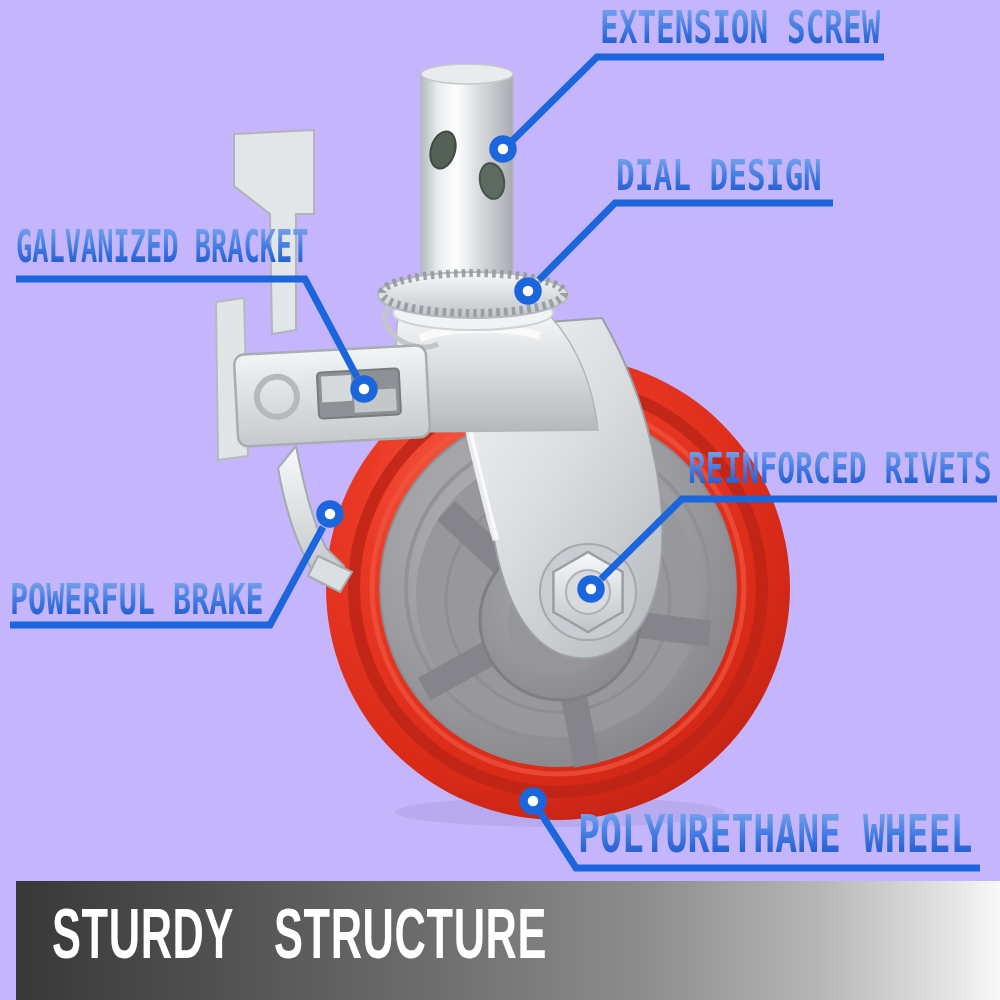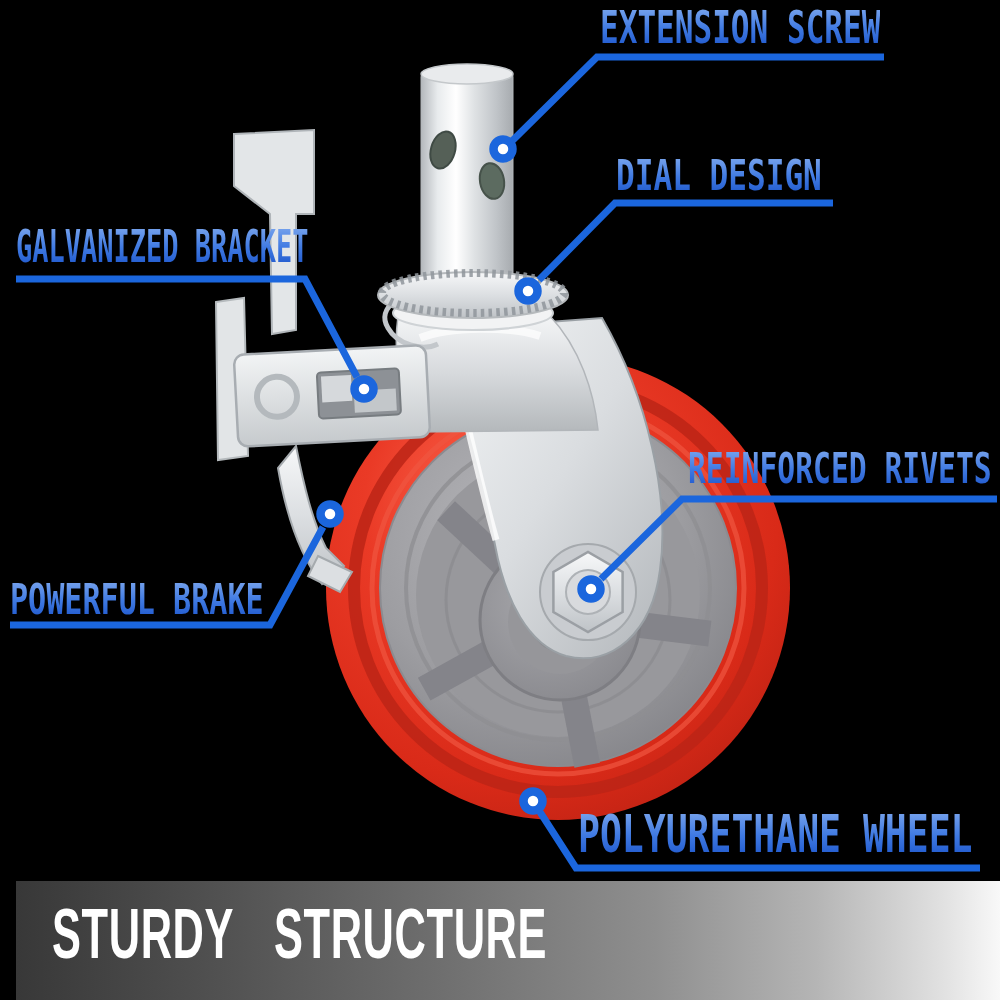--- a/index.html
+++ b/index.html
@@ -1,17 +1,17 @@
 <!DOCTYPE html>
 <html><head>
 <meta charset="utf-8">
 <style>
   html,body{margin:0;padding:0;background:#ffffff;}
   .stage{
-    position:relative;width:1000px;height:1000px;background:#000000;overflow:hidden;
+    position:relative;width:1000px;height:1000px;background:#c4b5fd;overflow:hidden;
     font-family:"DejaVu Sans Mono", monospace;
   }
   svg{position:absolute;left:0;top:0;}
   .callout{
     position:absolute;font-weight:bold;line-height:1;white-space:nowrap;
     transform-origin:left top;color:#2a66d9;letter-spacing:0;
   }
   @supports ((-webkit-background-clip:text) or (background-clip:text)){
     .callout{
       background:linear-gradient(180deg,#7fa9ee 0%,#407ae2 52%,#1b54ca 100%);

